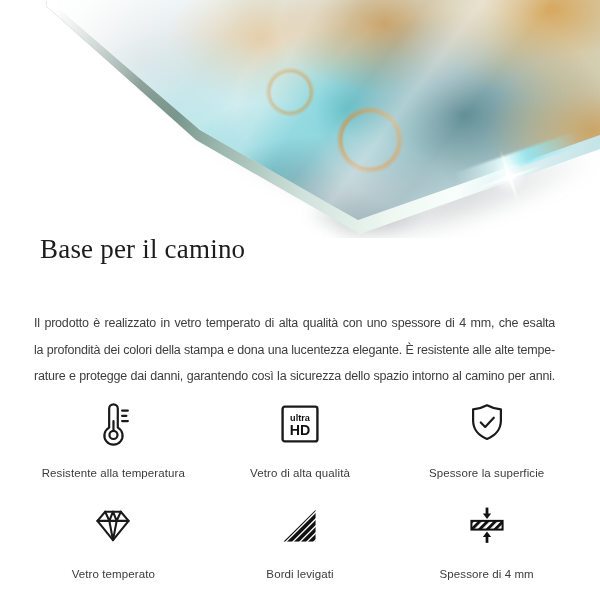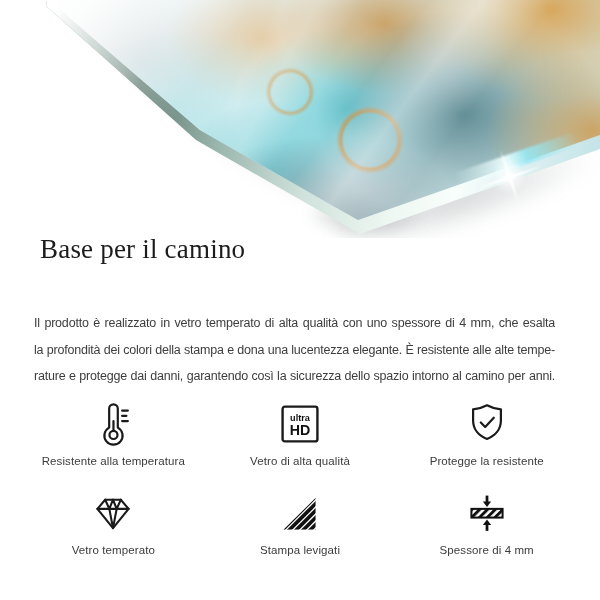--- a/index.html
+++ b/index.html
@@ -102,21 +102,21 @@
   }
   .desc .line { text-align: justify; text-align-last: justify; white-space: normal; overflow: hidden; max-height: 26.5px; }
 
   
   .features {
     position: absolute; left: 20px; top: 398px; width: 560px;
     display: grid; grid-template-columns: 1fr 1fr 1fr; row-gap: 20px;
   }
   .feature { display: flex; flex-direction: column; align-items: center; }
   .feature .ic { height: 48px; display: flex; align-items: flex-end; justify-content: center; }
-  .feature .lbl { margin-top: 9px; font-size: 11.5px; color: #3b3b3b; letter-spacing: 0.1px; }
+  .feature .lbl { margin-top: 21px; font-size: 11.5px; color: #3b3b3b; letter-spacing: 0.1px; }
   .feature svg { display: block; }
   .icon-stroke { fill: none; stroke: #1a1a1a; stroke-width: 2.3; stroke-linecap: round; stroke-linejoin: round; }
   .icon-text { fill: #111; font-family: "Liberation Sans", sans-serif; }
 </style>
 </head>
 <body>
 
 <div class="page">
 
   <div class="hero">
@@ -166,21 +166,21 @@
       <div class="lbl">Vetro di alta qualità</div>
     </div>
 
     <div class="feature">
       <div class="ic">
         <svg width="46" height="46" viewBox="0 0 48 48">
           <path class="icon-stroke" d="M24 5.5 C28.5 8 33.5 9.3 38.5 9.8 V21.5 C38.5 30.6 32.5 37.4 24 40.6 C15.5 37.4 9.5 30.6 9.5 21.5 V9.8 C14.5 9.3 19.5 8 24 5.5 Z"></path>
           <path class="icon-stroke" d="M17.5 23.5 l4.6 4.6 l9 -9.6"></path>
         </svg>
       </div>
-      <div class="lbl">Protegge la resistente</div>
+      <div class="lbl">Spessore la superficie</div>
     </div>
 
     <div class="feature">
       <div class="ic">
         <svg width="44" height="44" viewBox="0 0 48 48">
           <path class="icon-stroke" d="M15.5 9.5 H32.5 L41 19.5 L24 40.5 L7 19.5 Z"></path>
           <path class="icon-stroke" d="M7 19.5 H41"></path>
           <path class="icon-stroke" d="M15.5 9.5 L20 19.5 L24 9.5 L28 19.5 L32.5 9.5"></path>
           <path class="icon-stroke" d="M20 19.5 L24 40.5 L28 19.5"></path>
         </svg>
@@ -199,21 +199,21 @@
           <g clip-path="url(#triClip)" stroke="#111" stroke-width="4.2">
             <line x1="-1" y1="47" x2="47" y2="-1"></line>
             <line x1="7" y1="47" x2="55" y2="-1"></line>
             <line x1="15" y1="47" x2="63" y2="-1"></line>
             <line x1="23" y1="47" x2="71" y2="-1"></line>
             <line x1="31" y1="47" x2="79" y2="-1"></line>
             <line x1="39" y1="47" x2="87" y2="-1"></line>
           </g>
         </svg>
       </div>
-      <div class="lbl">Stampa levigati</div>
+      <div class="lbl">Bordi levigati</div>
     </div>
 
     <div class="feature">
       <div class="ic">
         <svg width="44" height="44" viewBox="0 0 48 48">
           <defs>
             <pattern id="hatch" width="6" height="6" patternUnits="userSpaceOnUse" patternTransform="rotate(45)">
               <rect width="6" height="6" fill="#ffffff"></rect>
               <rect width="3.2" height="6" fill="#111111"></rect>
             </pattern>

